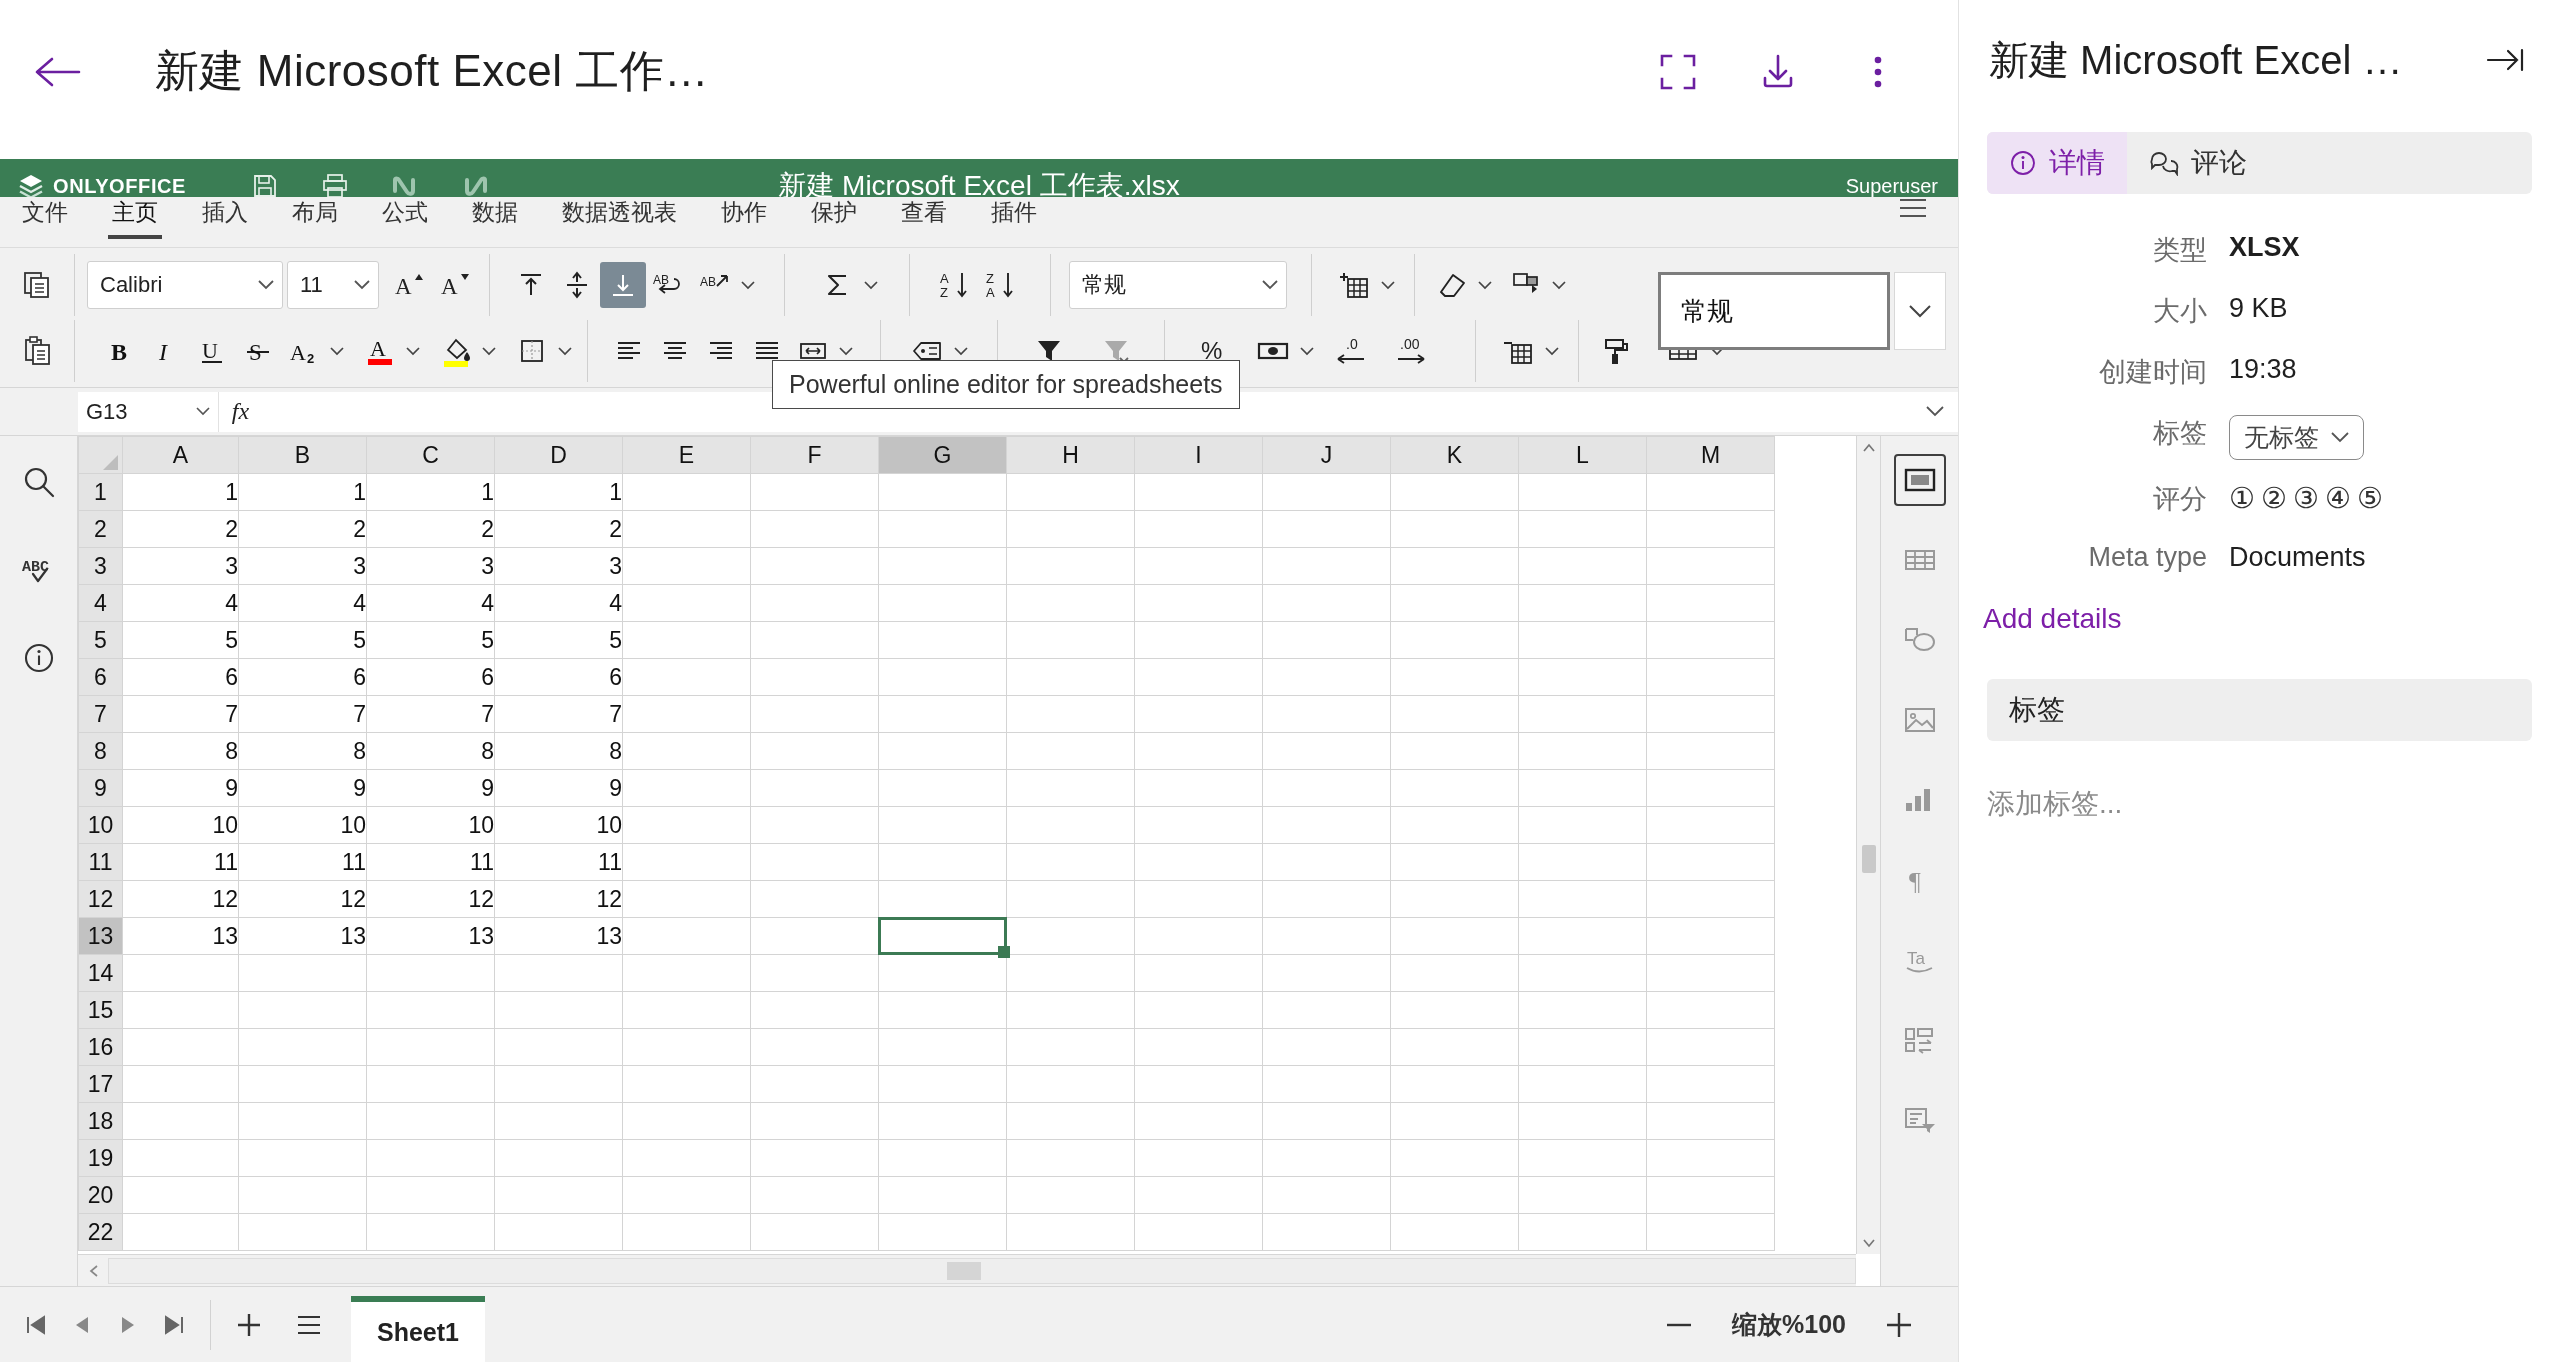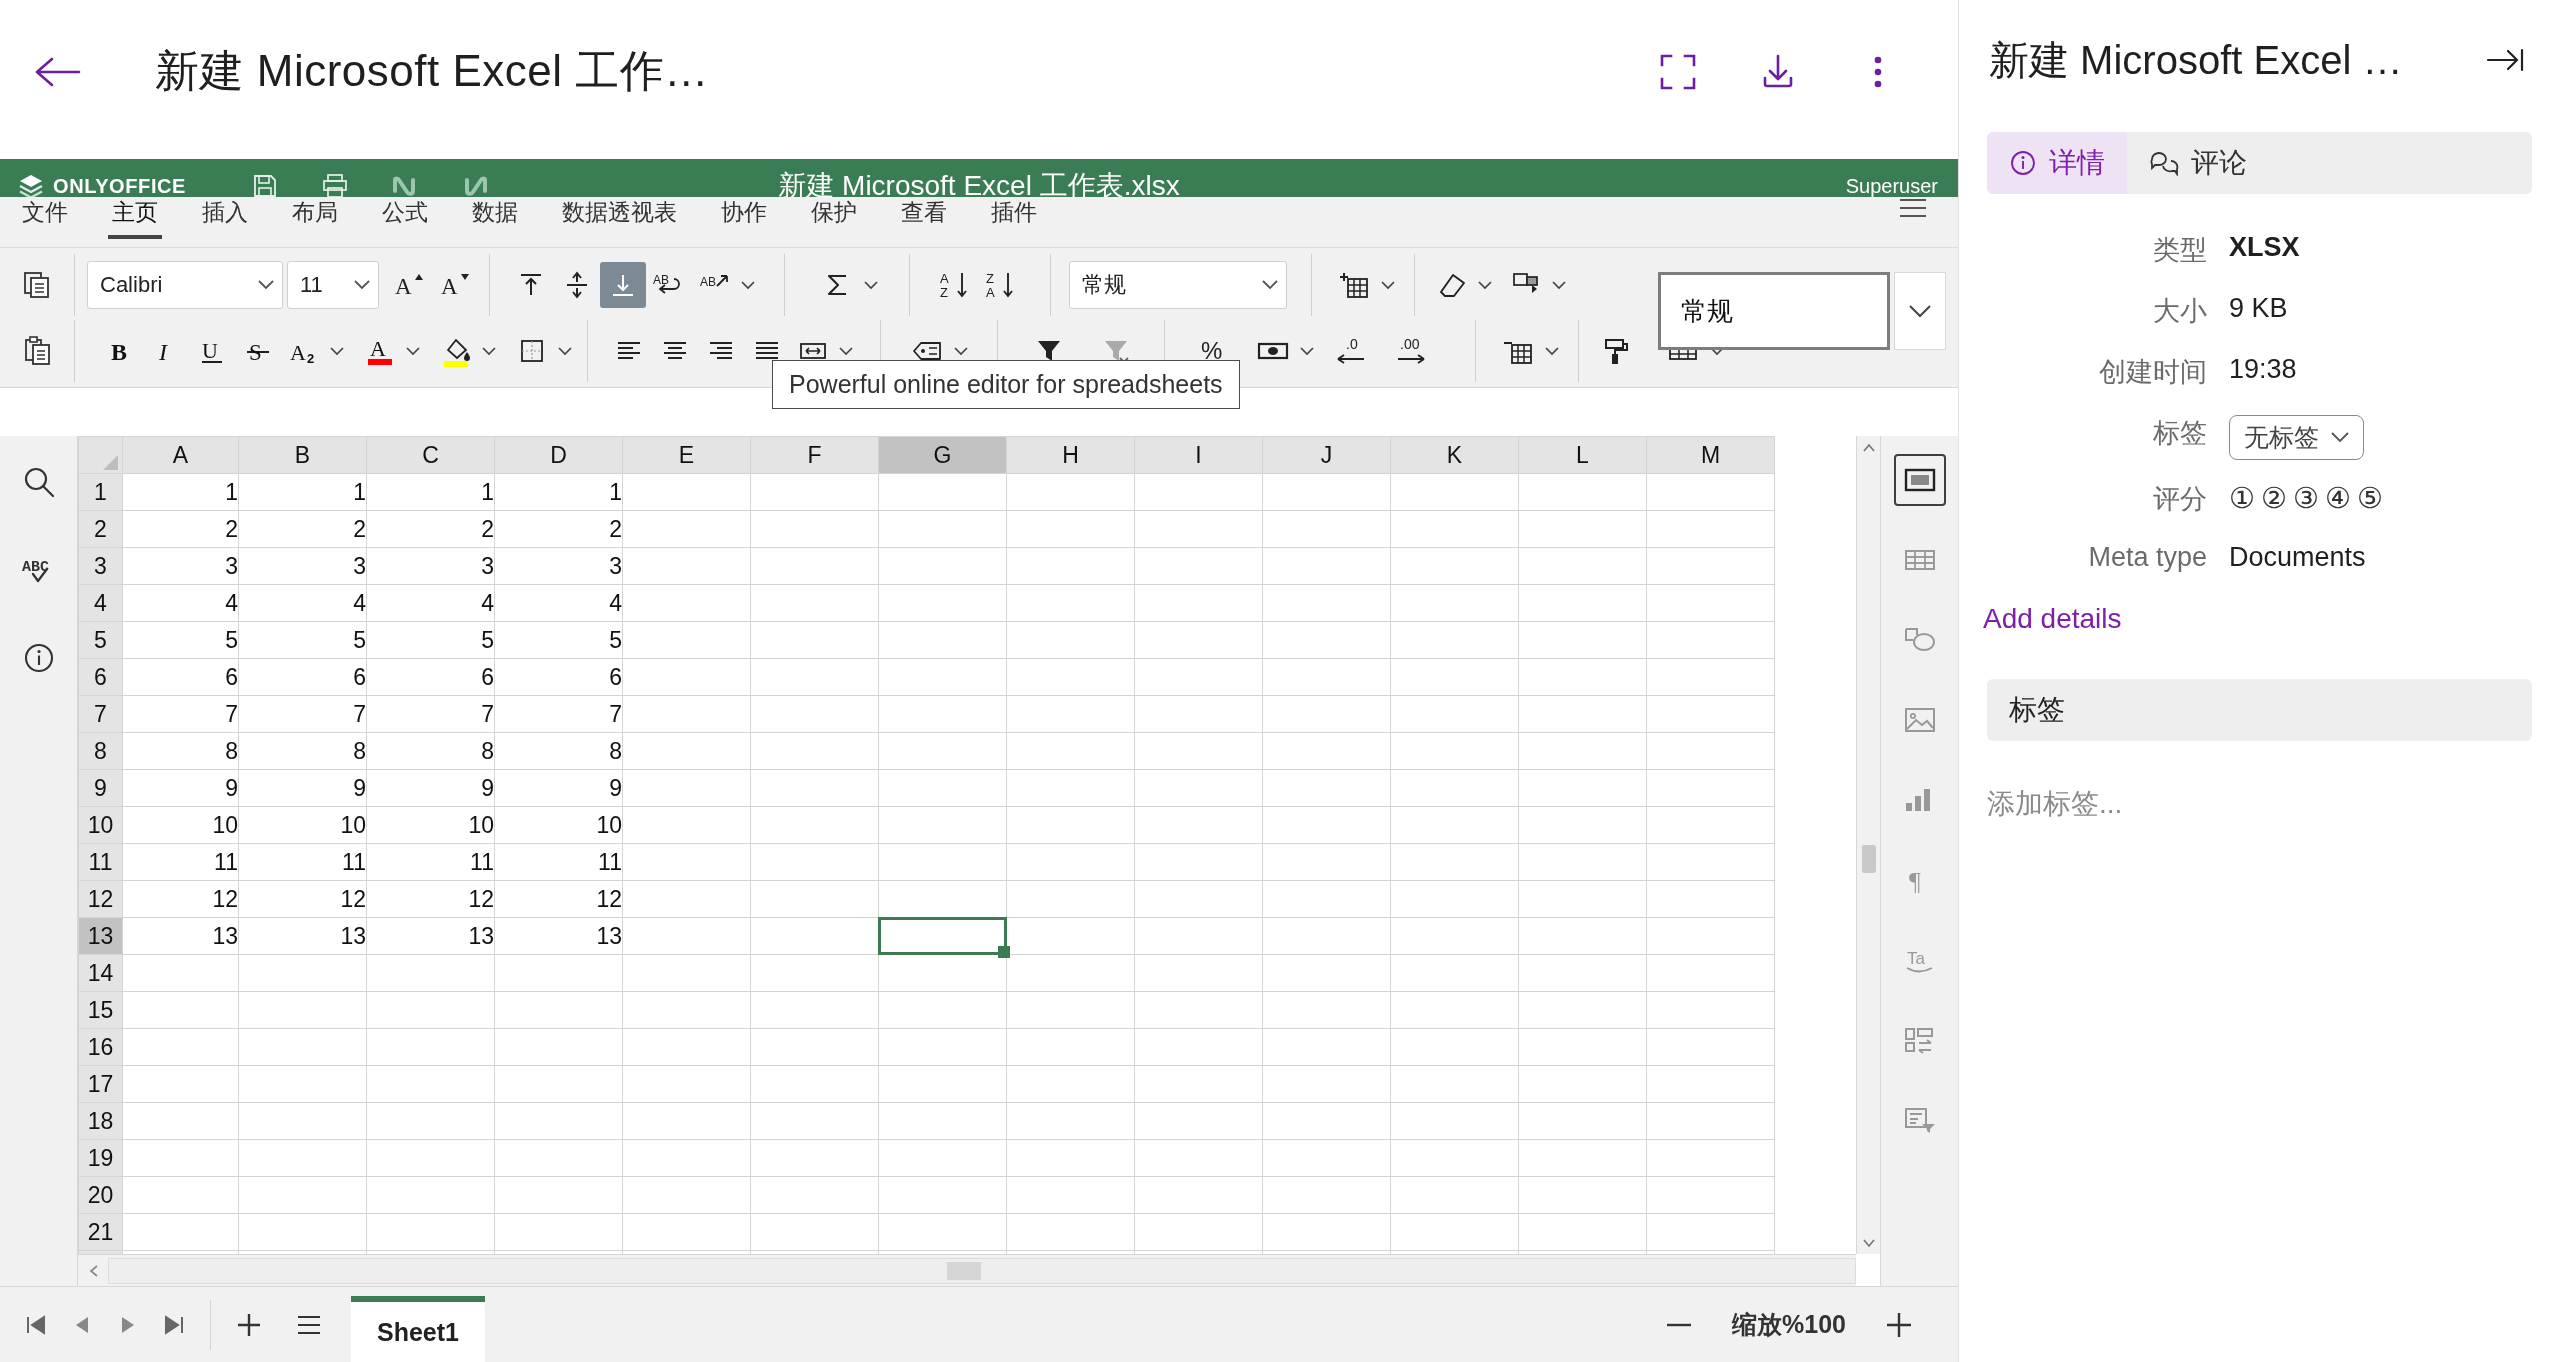--- a/index.html
+++ b/index.html
@@ -744,20 +744,39 @@
     <div class="stylebox">
       <span>常规</span>
     </div>
     <div class="stylebox-chev">
       <svg width="24" height="14" viewBox="0 0 24 14">
         <path d="M2 2 L12 12 L22 2" stroke="#444" stroke-width="2" fill="none"></path>
       </svg>
     </div>
   </div>
 
+  <div class="fbar">
+    <div class="namebox">
+      <span class="nv">G13</span>
+      <span>
+        <svg width="14" height="9" viewBox="0 0 14 9">
+            <path d="M1 1 L7 7 L13 1" stroke="#555" stroke-width="1.6" fill="none"></path>
+          </svg>
+      </span>
+    </div>
+    <div class="fxbtn">
+      <i>fx</i>
+    </div>
+    <div class="finput"></div>
+    <div class="fbar-chev">
+      <svg width="18" height="11" viewBox="0 0 18 11">
+        <path d="M1 1 L9 9 L17 1" stroke="#555" stroke-width="1.8" fill="none"></path>
+      </svg>
+    </div>
+  </div>
 
   <div class="lsidebar">
     <div class="ic">
       <svg width="34" height="34" viewBox="0 0 34 34">
         <circle cx="14" cy="14" r="10" stroke="#333" stroke-width="2.2" fill="none"></circle>
         <path d="M21 21 L31 31" stroke="#333" stroke-width="2.2" stroke-linecap="round"></path>
       </svg>
     </div>
     <div class="ic">
       <svg width="36" height="32" viewBox="0 0 36 32">
@@ -1113,36 +1132,20 @@
             <td class="cell"></td>
             <td class="cell"></td>
             <td class="cell"></td>
             <td class="cell"></td>
             <td class="cell"></td>
             <td class="cell"></td>
             <td class="cell"></td>
             <td class="cell"></td>
           </tr>
           <tr>
-            <td class="rowh">21</td>
-            <td class="cell"></td>
-            <td class="cell"></td>
-            <td class="cell"></td>
-            <td class="cell"></td>
-            <td class="cell"></td>
-            <td class="cell"></td>
-            <td class="cell"></td>
-            <td class="cell"></td>
-            <td class="cell"></td>
-            <td class="cell"></td>
-            <td class="cell"></td>
-            <td class="cell"></td>
-            <td class="cell"></td>
-          </tr>
-          <tr>
             <td class="rowh">22</td>
             <td class="cell"></td>
             <td class="cell"></td>
             <td class="cell"></td>
             <td class="cell"></td>
             <td class="cell"></td>
             <td class="cell"></td>
             <td class="cell"></td>
             <td class="cell"></td>
             <td class="cell"></td>

